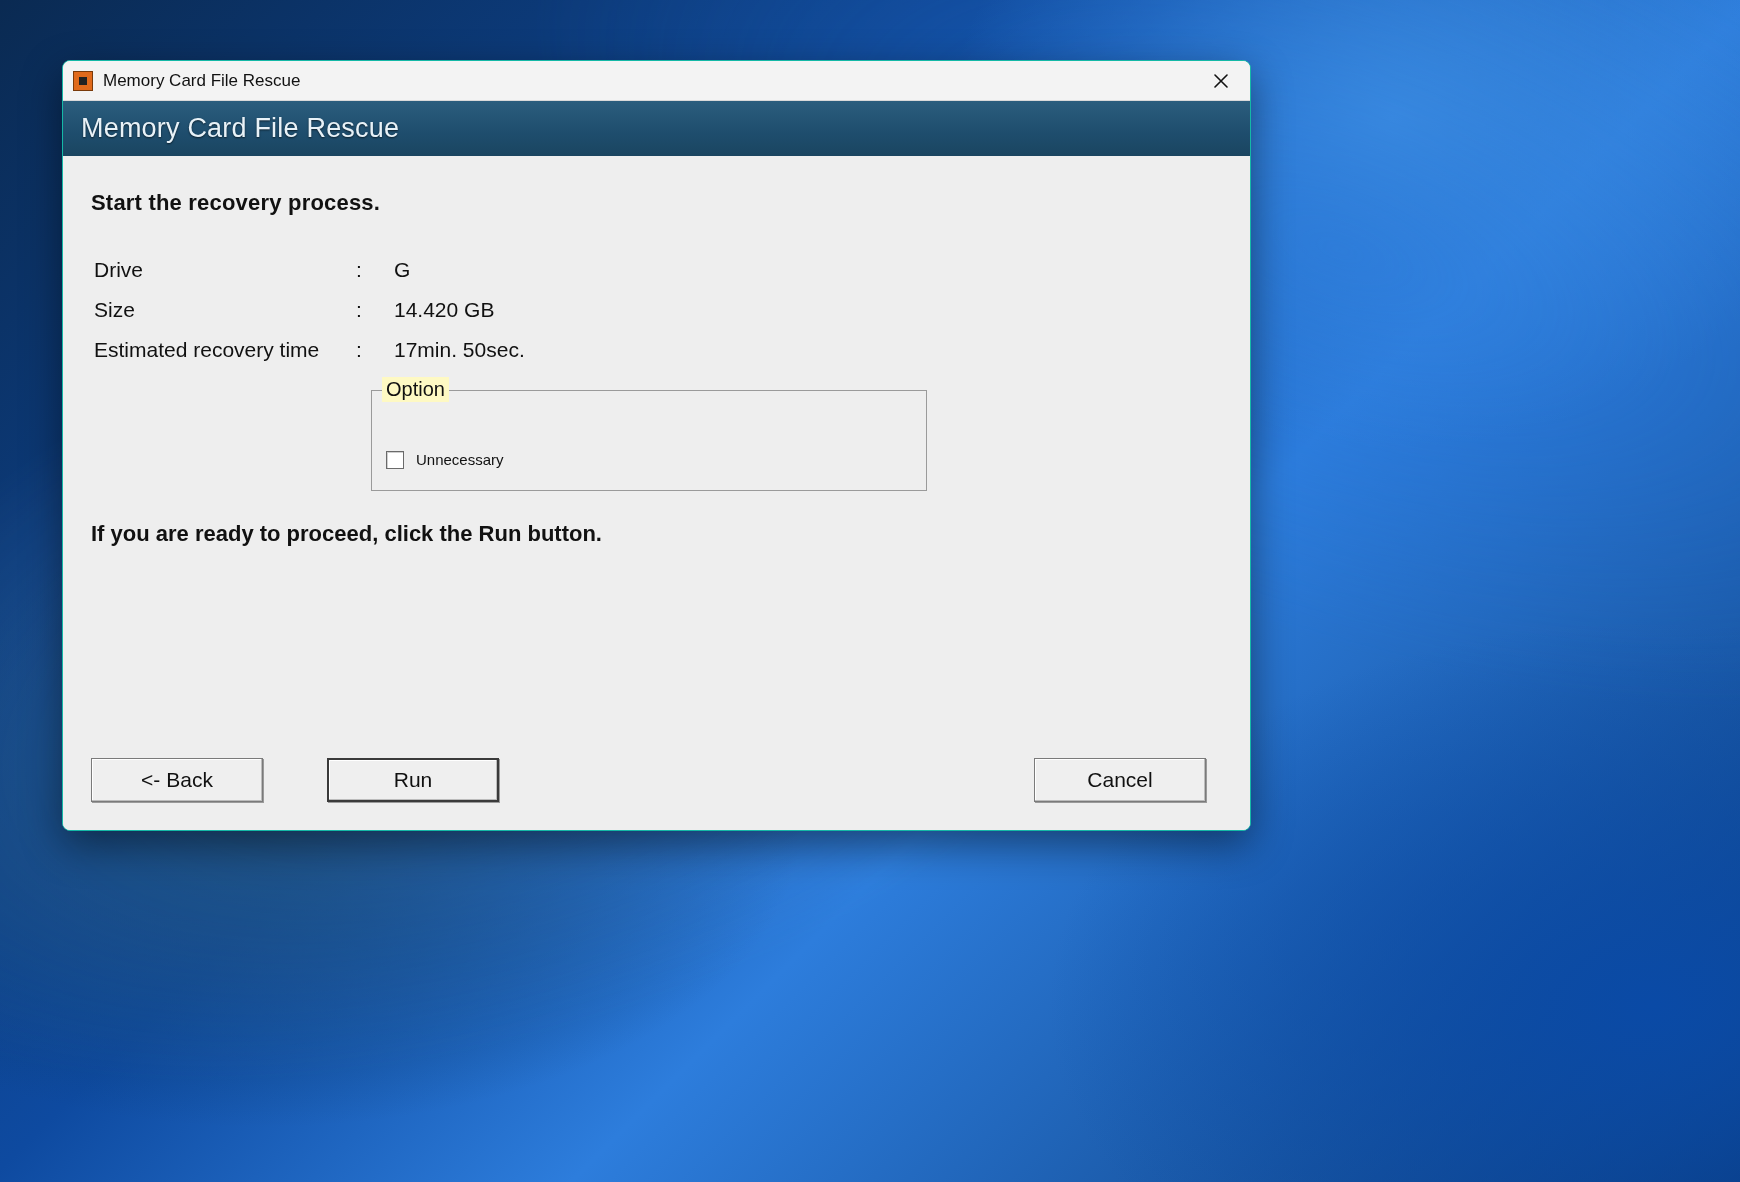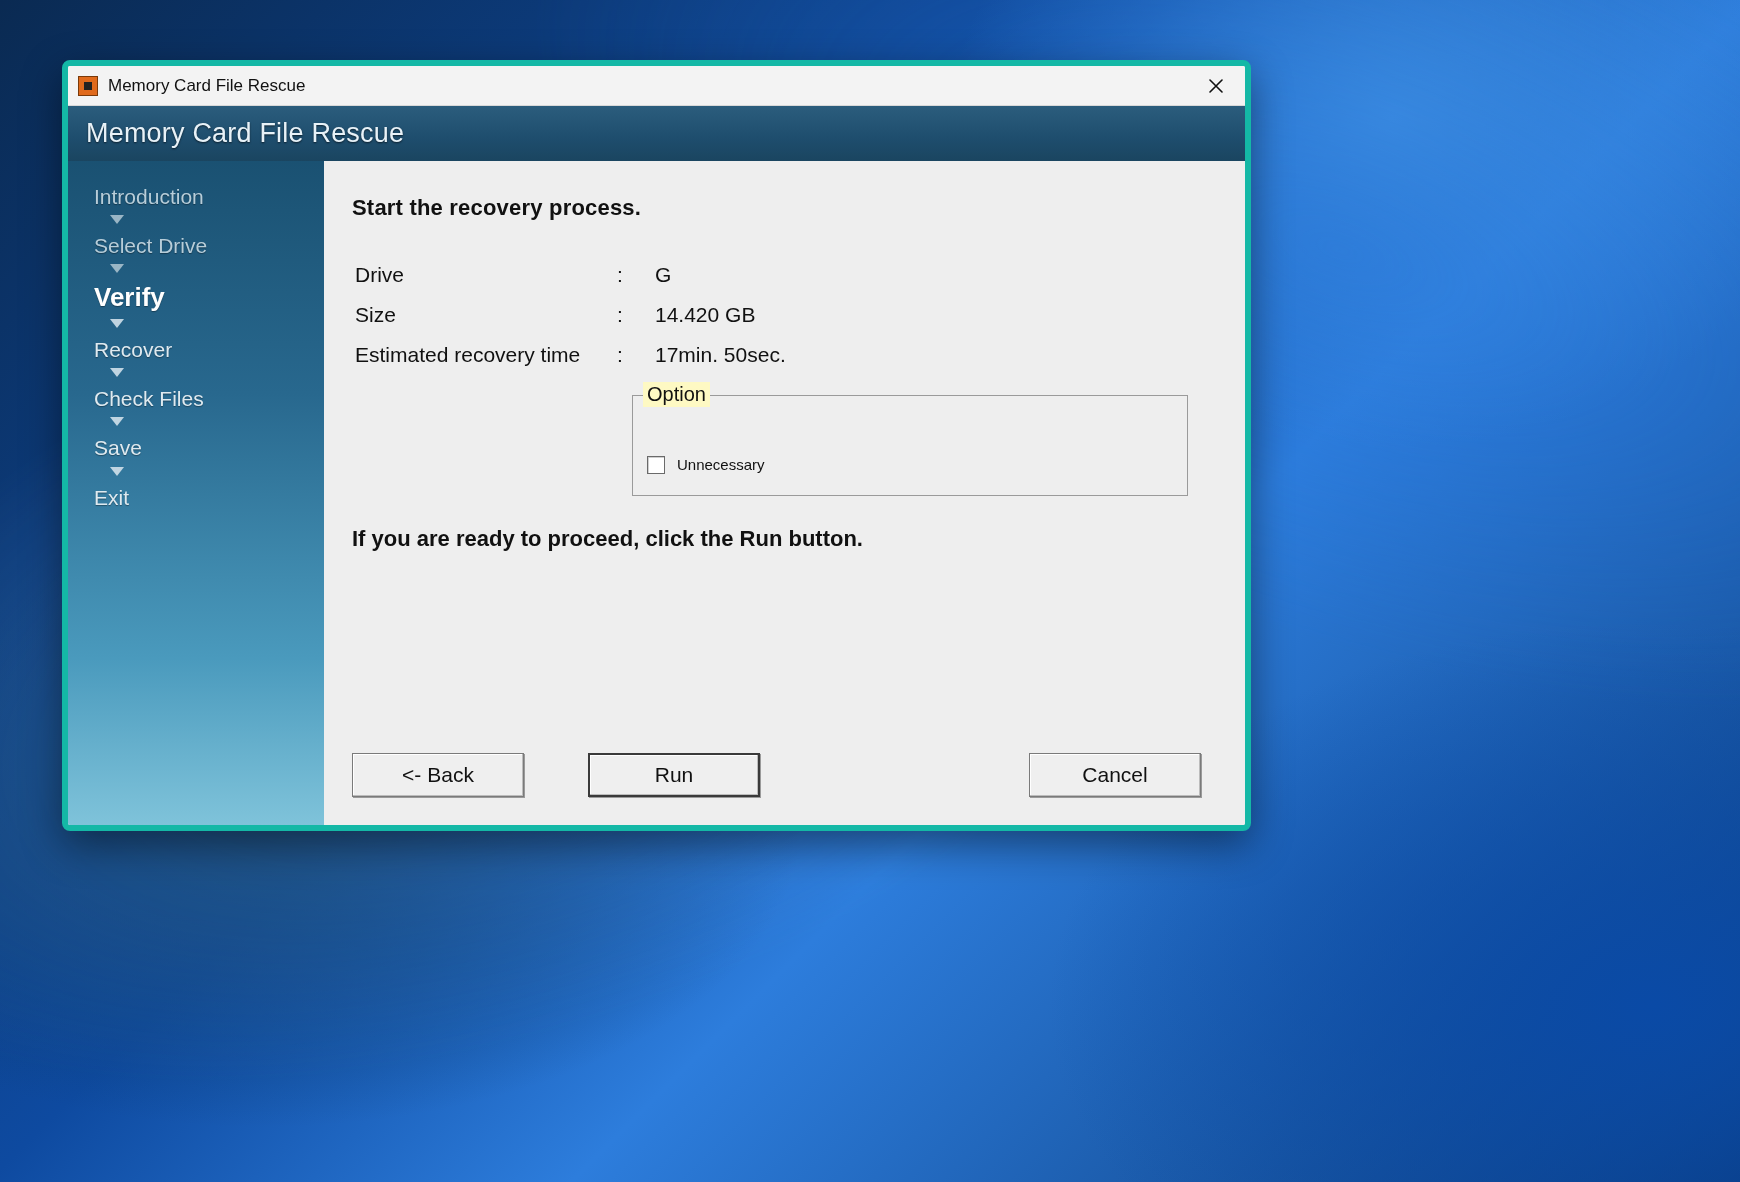--- a/index.html
+++ b/index.html
@@ -35,21 +35,21 @@
       background: radial-gradient(ellipse at center, rgba(40,120,220,0.45) 0%, rgba(40,120,220,0) 60%);
       transform: rotate(20deg);
     }
 
     
     .window {
       position: absolute;
       left: 62px; top: 60px;
       width: 1189px; height: 771px;
       background: #f4f4f4;
-      border: 6px solid #14b8a6;
+      border: 1px solid #14b8a6;
       border-radius: 8px;
       box-shadow: 0 14px 40px rgba(0,0,0,0.45);
       display: flex;
       flex-direction: column;
       overflow: hidden;
       z-index: 10;
     }
 
     
     .titlebar {
@@ -248,35 +248,20 @@
         <path d="M1 1 L13 13 M13 1 L1 13" stroke="#111" stroke-width="1.6" fill="none" stroke-linecap="round"></path>
       </svg>
     </div>
   </div>
 
 
   <div class="header-strip">Memory Card File Rescue</div>
 
   <div class="body">
 
-    <div class="sidebar">
-      <div class="step dim">Introduction</div>
-      <div class="arrow dim"></div>
-      <div class="step dim">Select Drive</div>
-      <div class="arrow dim"></div>
-      <div class="step active">Verify</div>
-      <div class="arrow"></div>
-      <div class="step">Recover</div>
-      <div class="arrow"></div>
-      <div class="step">Check Files</div>
-      <div class="arrow"></div>
-      <div class="step">Save</div>
-      <div class="arrow"></div>
-      <div class="step">Exit</div>
-    </div>
 
     <div class="content">
       <div class="heading">Start the recovery process.</div>
 
       <div class="kv-table">
         <div class="k">Drive</div>
         <div class="colon">:</div>
         <div class="v">G</div>
 
         <div class="k">Size</div>

